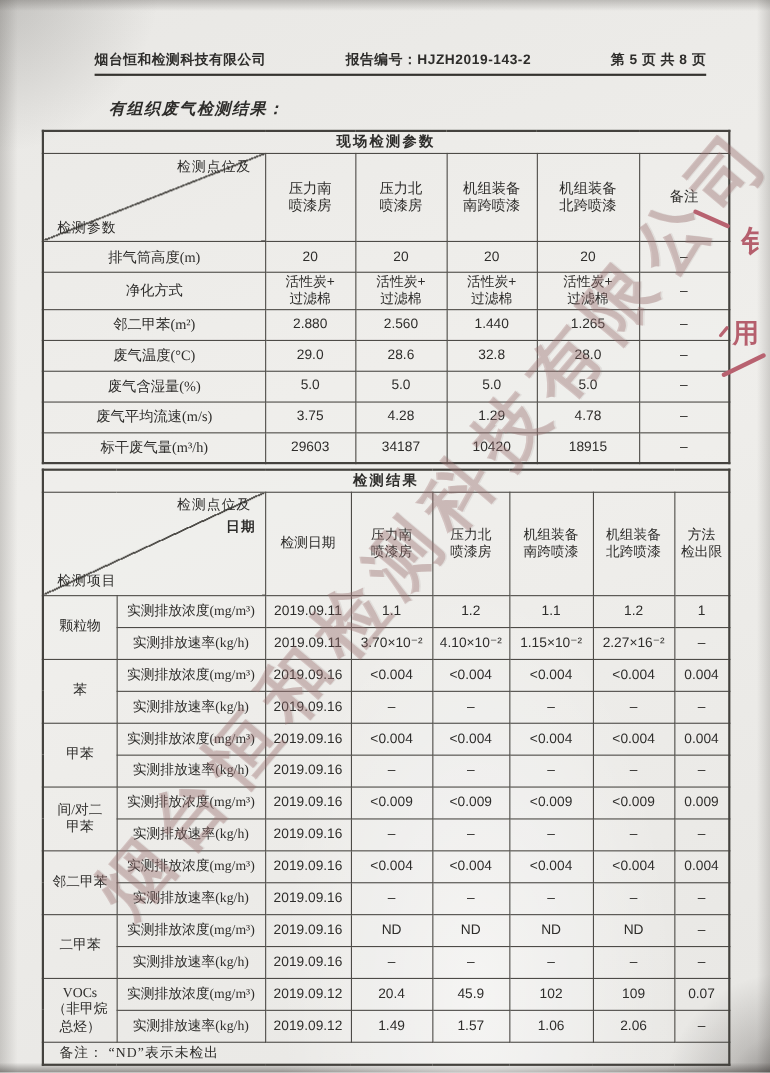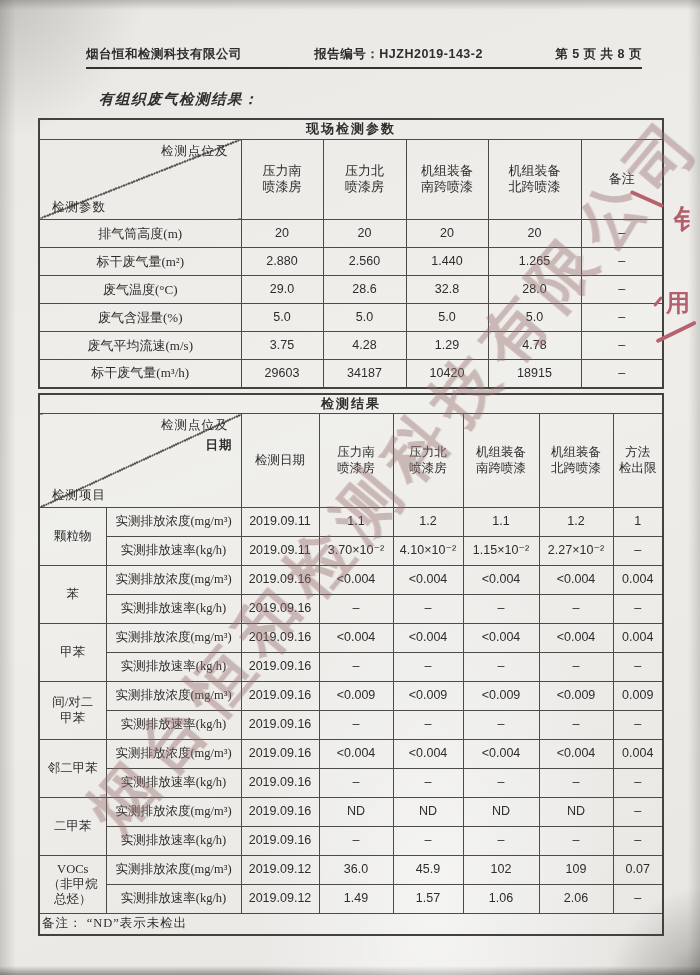--- a/index.html
+++ b/index.html
@@ -47,21 +47,21 @@
   td.num{ font-family:"Liberation Sans","DejaVu Sans",sans-serif; font-size:12.5px; }
   td.corner{ position:relative; padding:16px;
     background-image:linear-gradient(to right bottom,
       transparent calc(50% - .8px), #4d4b47 calc(50% - .8px),
       #4d4b47 calc(50% + .8px), transparent calc(50% + .8px));
   }
   .corner span{ position:absolute; font-size:12.5px; letter-spacing:1px; }
   .c-top{ top:4px; right:12px; }
   .c-bot{ bottom:4px; left:12px; }
   .c-mid{ top:24px; right:8px;font-weight:bold; }
-  .t2 td.foot{ height:21px; text-align:left; padding-left:2px; font-size:12.5px; letter-spacing:1px; }
+  .t2 td.foot{ height:21px; text-align:left; padding-left:14px; font-size:12.5px; letter-spacing:1px; }
   .watermark{
     position:absolute; left:-95px; top:430px; width:980px; text-align:center;
     font-size:64px; letter-spacing:12px; white-space:nowrap;
     color:rgba(158,112,112,.34); transform:rotate(-50deg);
     pointer-events:none; z-index:6; font-weight:bold;
     text-shadow:1px 1px 0 rgba(120,110,105,.12);
   }
   .margin-note{ position:absolute; color:#b55f6d; z-index:7; pointer-events:none;
     font-weight:bold; font-family:"Liberation Serif",serif; }
   .mn-char-top{ top:201px; left:674px; font-size:27px; }
@@ -114,21 +114,33 @@
   <tbody id="t1-body">
       <tr>
         <td class="lbl">排气筒高度(m)</td>
         <td class="num">20</td>
         <td class="num">20</td>
         <td class="num">20</td>
         <td class="num">20</td>
         <td class="num">–</td>
       </tr>
       <tr>
-        <td class="lbl">标干废气量(m²)</td>
+        <td class="lbl">净化方式</td>
+        <td class="num">活性炭+
+过滤棉</td>
+        <td class="num">活性炭+
+过滤棉</td>
+        <td class="num">活性炭+
+过滤棉</td>
+        <td class="num">活性炭+
+过滤棉</td>
+        <td class="num">–</td>
+      </tr>
+      <tr>
+        <td class="lbl">邻二甲苯(m²)</td>
         <td class="num">2.880</td>
         <td class="num">2.560</td>
         <td class="num">1.440</td>
         <td class="num">1.265</td>
         <td class="num">–</td>
       </tr>
       <tr>
         <td class="lbl">废气温度(°C)</td>
         <td class="num">29.0</td>
         <td class="num">28.6</td>
@@ -207,21 +219,21 @@
         <td class="num">1.1</td>
         <td class="num">1.2</td>
         <td class="num">1</td>
       </tr>
       <tr>
         <td class="param">实测排放速率(kg/h)</td>
         <td class="num">2019.09.11</td>
         <td class="num">3.70×10⁻²</td>
         <td class="num">4.10×10⁻²</td>
         <td class="num">1.15×10⁻²</td>
-        <td class="num">2.27×10⁻²</td>
+        <td class="num">2.27×16⁻²</td>
         <td class="num">–</td>
       </tr>
       <tr>
         <td class="item" rowspan="2">苯</td>
         <td class="param">实测排放浓度(mg/m³)</td>
         <td class="num">2019.09.16</td>
         <td class="num">&lt;0.004</td>
         <td class="num">&lt;0.004</td>
         <td class="num">&lt;0.004</td>
         <td class="num">&lt;0.004</td>
@@ -312,21 +324,21 @@
         <td class="num">–</td>
         <td class="num">–</td>
         <td class="num">–</td>
       </tr>
       <tr>
         <td class="item" rowspan="2">VOCs
 （非甲烷
 总烃）</td>
         <td class="param">实测排放浓度(mg/m³)</td>
         <td class="num">2019.09.12</td>
-        <td class="num">36.0</td>
+        <td class="num">20.4</td>
         <td class="num">45.9</td>
         <td class="num">102</td>
         <td class="num">109</td>
         <td class="num">0.07</td>
       </tr>
       <tr>
         <td class="param">实测排放速率(kg/h)</td>
         <td class="num">2019.09.12</td>
         <td class="num">1.49</td>
         <td class="num">1.57</td>

